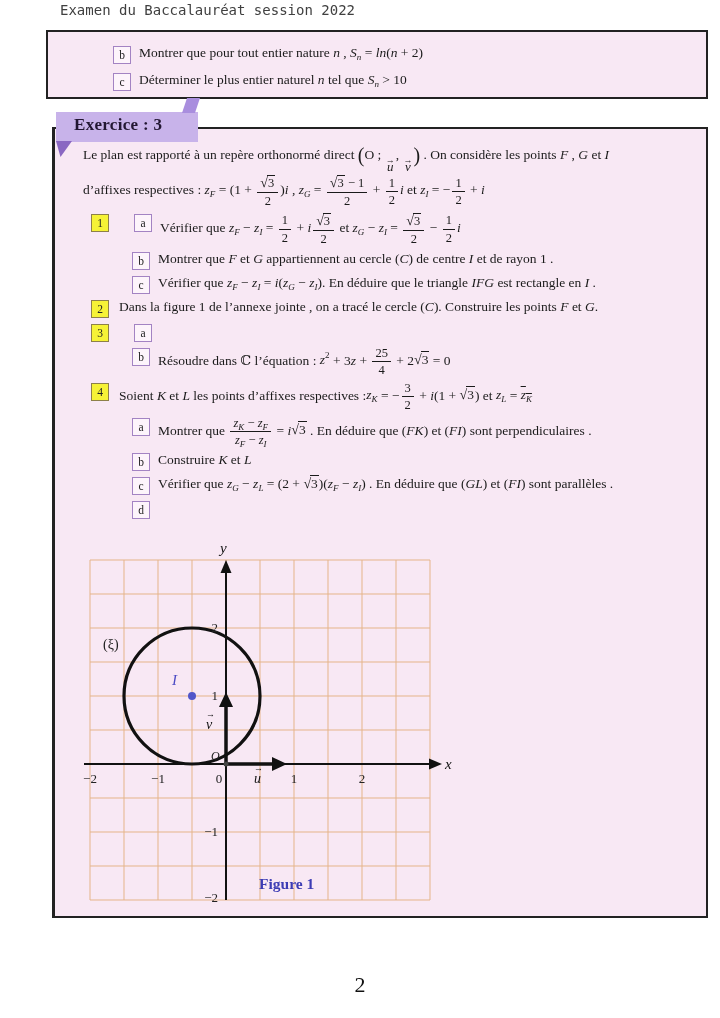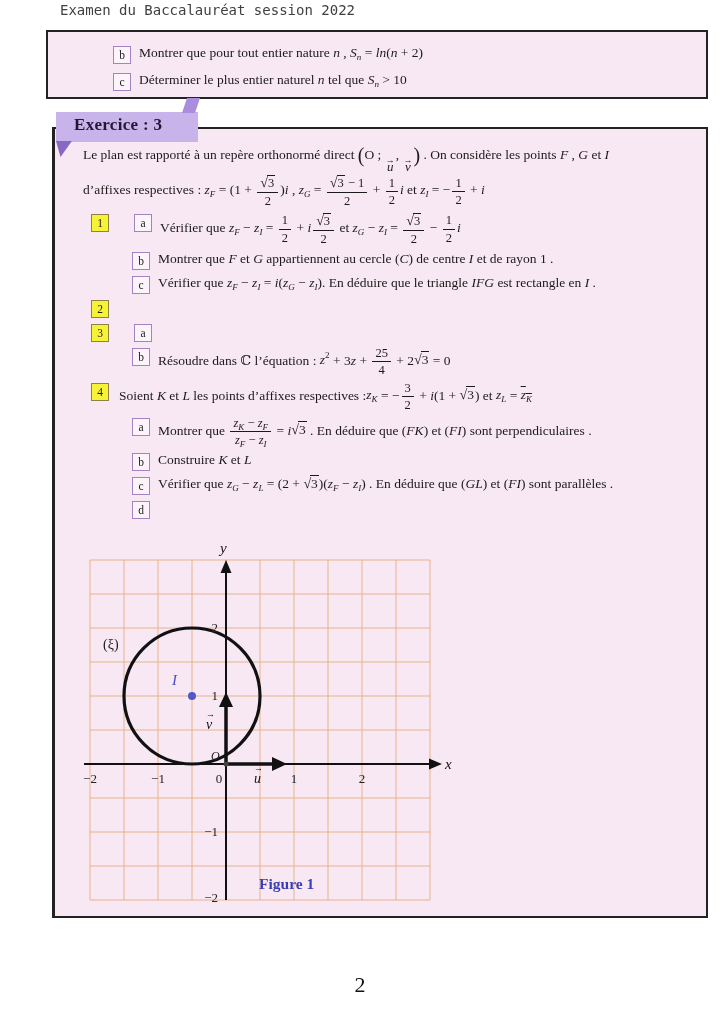--- a/index.html
+++ b/index.html
@@ -84,20 +84,21 @@
         <div class="qrow noNum">
           <span class="lb">b</span>
           <span class="qtext"><span class="tx">Montrer que </span><span class="it">F</span><span class="tx"> et </span><span class="it">G</span><span class="tx"> appartiennent au cercle (</span><span class="scr">C</span><span class="tx">) de centre </span><span class="it">I</span><span class="tx"> et de rayon 1 .</span></span>
         </div>
         <div class="qrow noNum">
           <span class="lb">c</span>
           <span class="qtext"><span class="tx">Vérifier que </span><span class="mv"><span class="it">z</span><sub>F</sub></span><span class="tx"> − </span><span class="mv"><span class="it">z</span><sub>I</sub></span><span class="tx"> = </span><span class="it">i</span><span class="tx">(</span><span class="mv"><span class="it">z</span><sub>G</sub></span><span class="tx"> − </span><span class="mv"><span class="it">z</span><sub>I</sub></span><span class="tx">). En déduire que le triangle </span><span class="it">IFG</span><span class="tx"> est rectangle en </span><span class="it">I</span><span class="tx"> .</span></span>
         </div>
         <div class="qrow">
           <span class="nb">2</span>
+          <span class="qtext"><span class="tx">Dans la figure 1 de l’annexe jointe , on a tracé le cercle (</span><span class="scr">C</span><span class="tx">). Construire les points </span><span class="it">F</span><span class="tx"> et </span><span class="it">G</span><span class="tx">.</span></span>
         </div>
         <div class="qrow">
           <span class="nb">3</span>
           <span class="lb lbAfterNum">a</span>
         </div>
         <div class="qrow noNum">
           <span class="lb">b</span>
           <span class="qtext"><span class="tx">Résoudre dans ℂ l’équation : </span><span class="mv"><span class="it">z</span><sup>2</sup></span><span class="tx"> + 3</span><span class="it">z</span><span class="tx"> + </span><span class="frac"><span class="fn"><span class="tx">25</span></span><span class="fd"><span class="tx">4</span></span></span><span class="tx"> + 2</span><span class="sq"><span class="rs">√</span><span class="r"><span class="tx">3</span></span></span><span class="tx"> = 0</span></span>
         </div>
         <div class="qrow">

